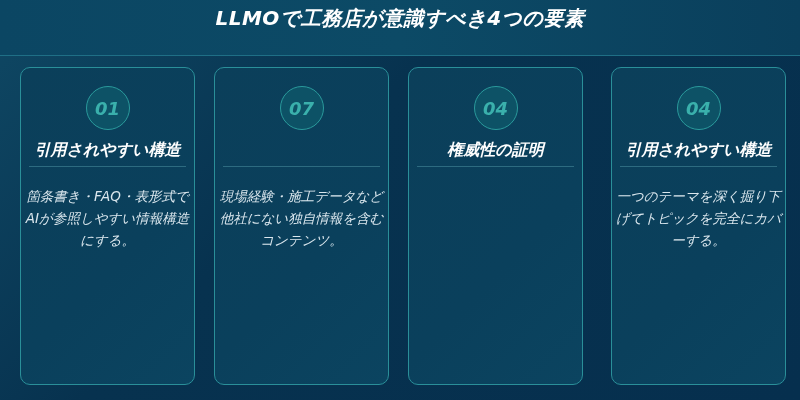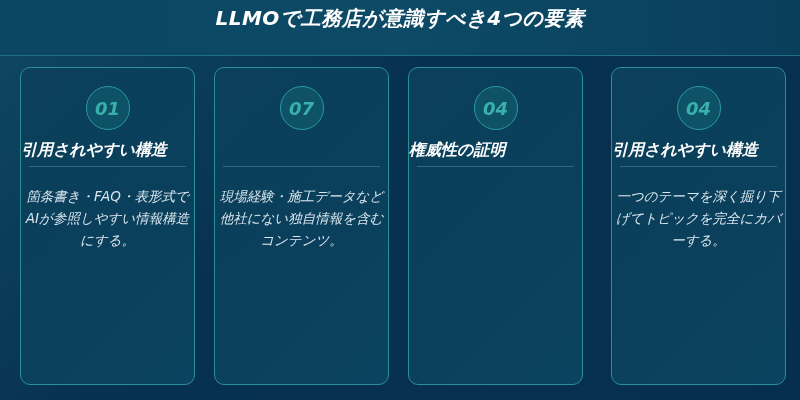--- a/index.html
+++ b/index.html
@@ -33,21 +33,21 @@
       position: absolute; top: 18px; left: 50%; margin-left: -22px;
       width: 44px; height: 44px; border-radius: 50%;
       border: 1.5px solid #2a9a9c;
       background: #0d5266;
       display: flex; align-items: center; justify-content: center;
       font-size: 18px; font-weight: bold; color: #3ab0ac;
       font-family: "DejaVu Sans", sans-serif;
     }
     .card-title {
       position: absolute; top: 72px; left: 0; right: 0;
-      font-size: 16px; font-weight: bold; color: #ffffff;
+      text-align: center; font-size: 16px; font-weight: bold; color: #ffffff;
       white-space: nowrap;
     }
     .divider {
       position: absolute; top: 98px; left: 8px; right: 8px; height: 1px;
       background: #2d6b80;
     }
     .card-desc {
       position: absolute; top: 117px; left: 0; right: 0;
       text-align: center; font-size: 13.5px; line-height: 22px; color: #dbe7ee;
       padding: 0 1px;

